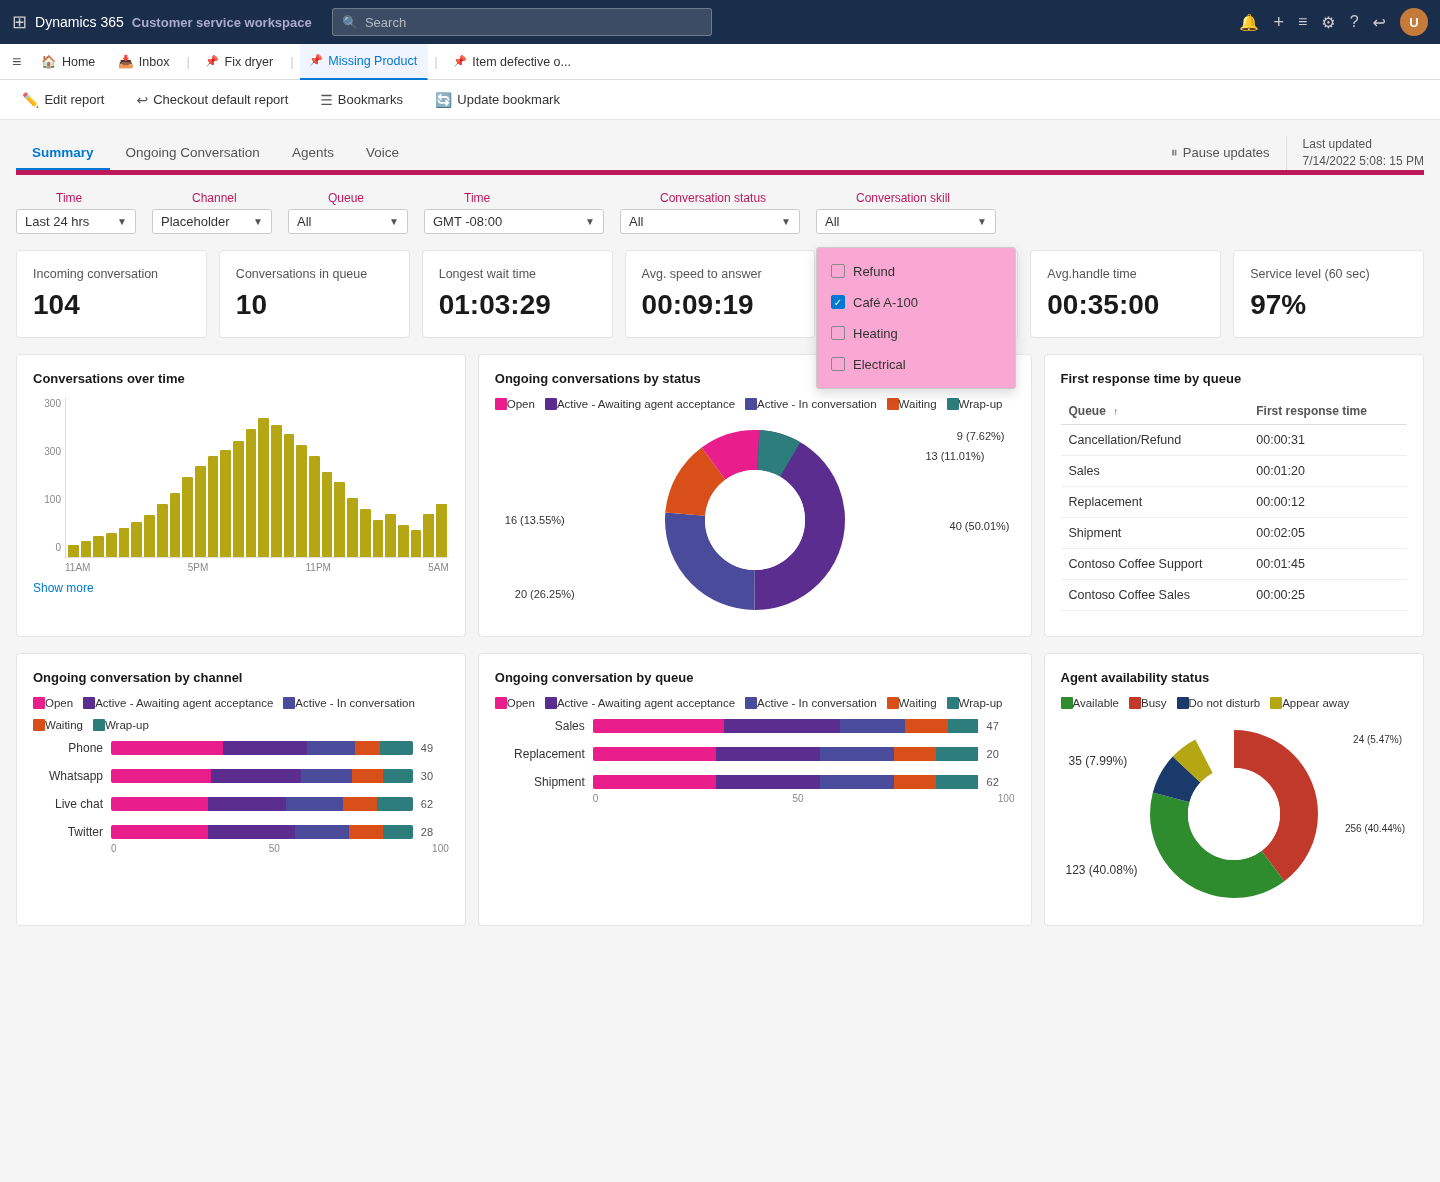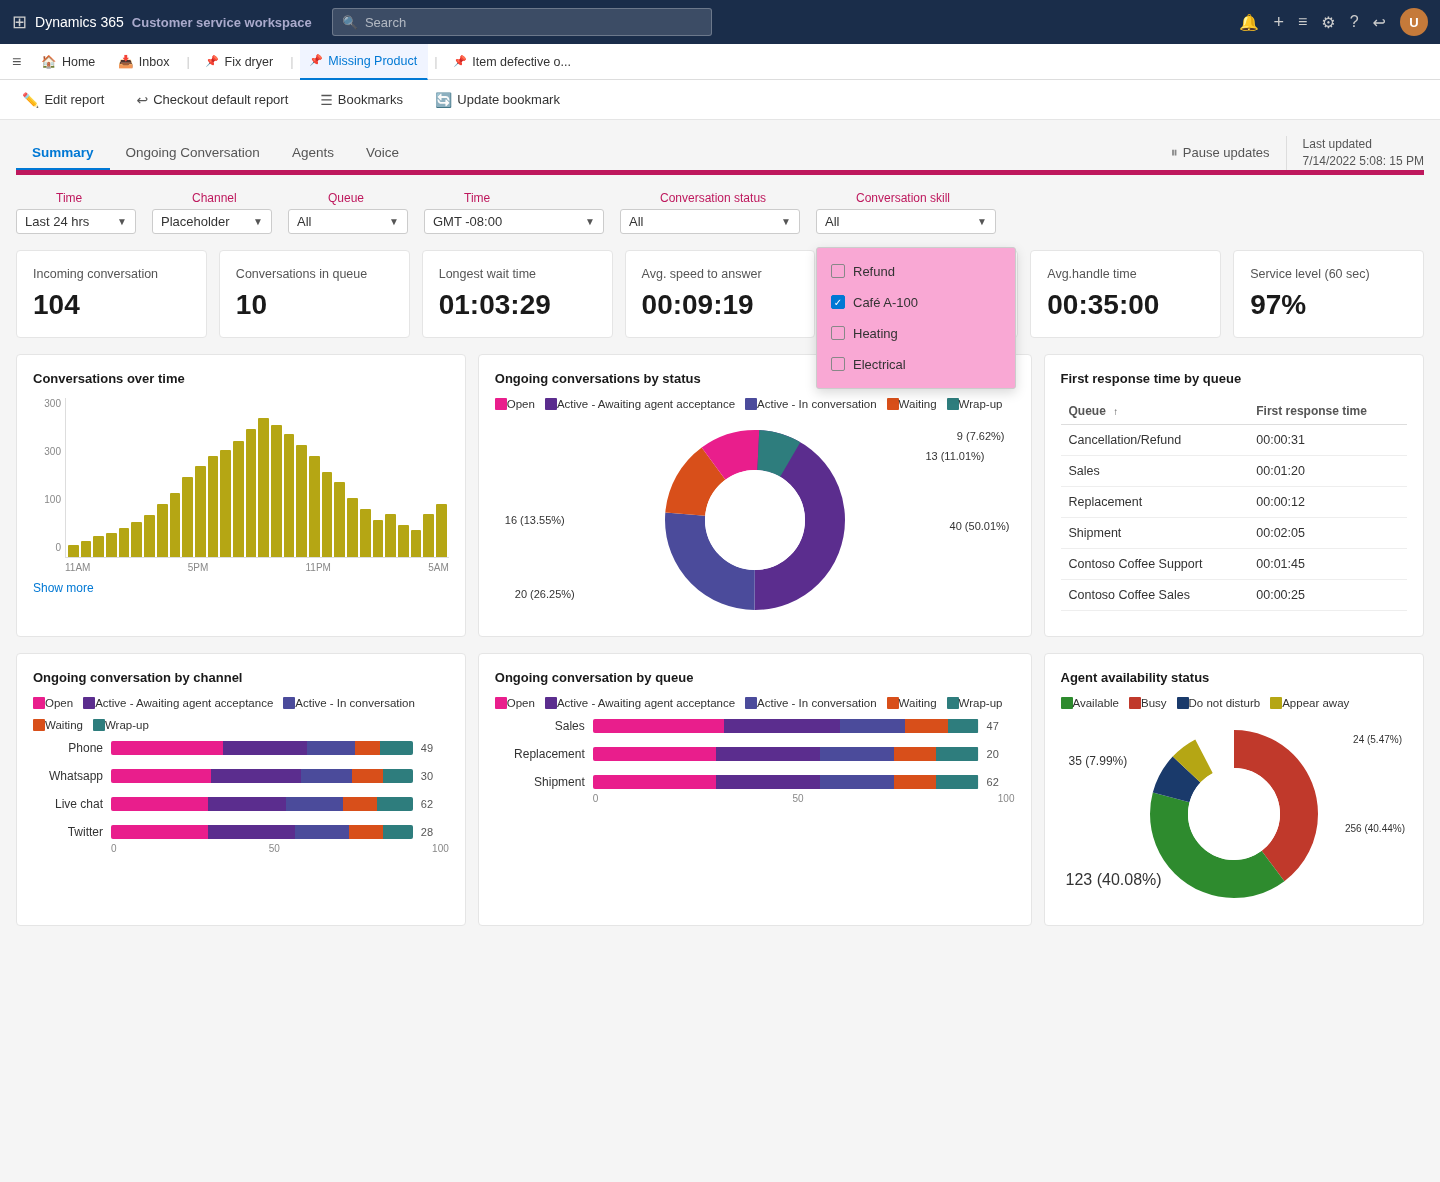--- a/index.html
+++ b/index.html
@@ -599,19 +599,19 @@
 
           <circle cx="100" cy="95" r="65" fill="none" stroke="#1a3a6b" stroke-width="38" stroke-dasharray="32.0 376.2" stroke-dashoffset="-322.7" transform="rotate(-90 100 95)"></circle>
 
           <circle cx="100" cy="95" r="65" fill="none" stroke="#b5a614" stroke-width="38" stroke-dasharray="21.9 386.3" stroke-dashoffset="-354.7" transform="rotate(-90 100 95)"></circle>
 
           <circle cx="100" cy="95" r="46" fill="white"></circle>
         </svg>
 
         <div style="position:absolute;top:15px;right:5px;font-size:10px;">24 (5.47%)</div>
         <div style="position:absolute;top:35px;left:8px;font-size:12px;">35 (7.99%)</div>
-        <div style="position:absolute;bottom:20px;left:5px;font-size:16px;">123 (40.08%)</div>
+        <div style="position:absolute;bottom:32px;left:5px;font-size:12px;">123 (40.08%)</div>
         <div style="position:absolute;right:2px;top:55%;font-size:10px;">256 (40.44%)</div>
       </div>
     </div>
   </div>
 
 </div>
 
 </body></html>

